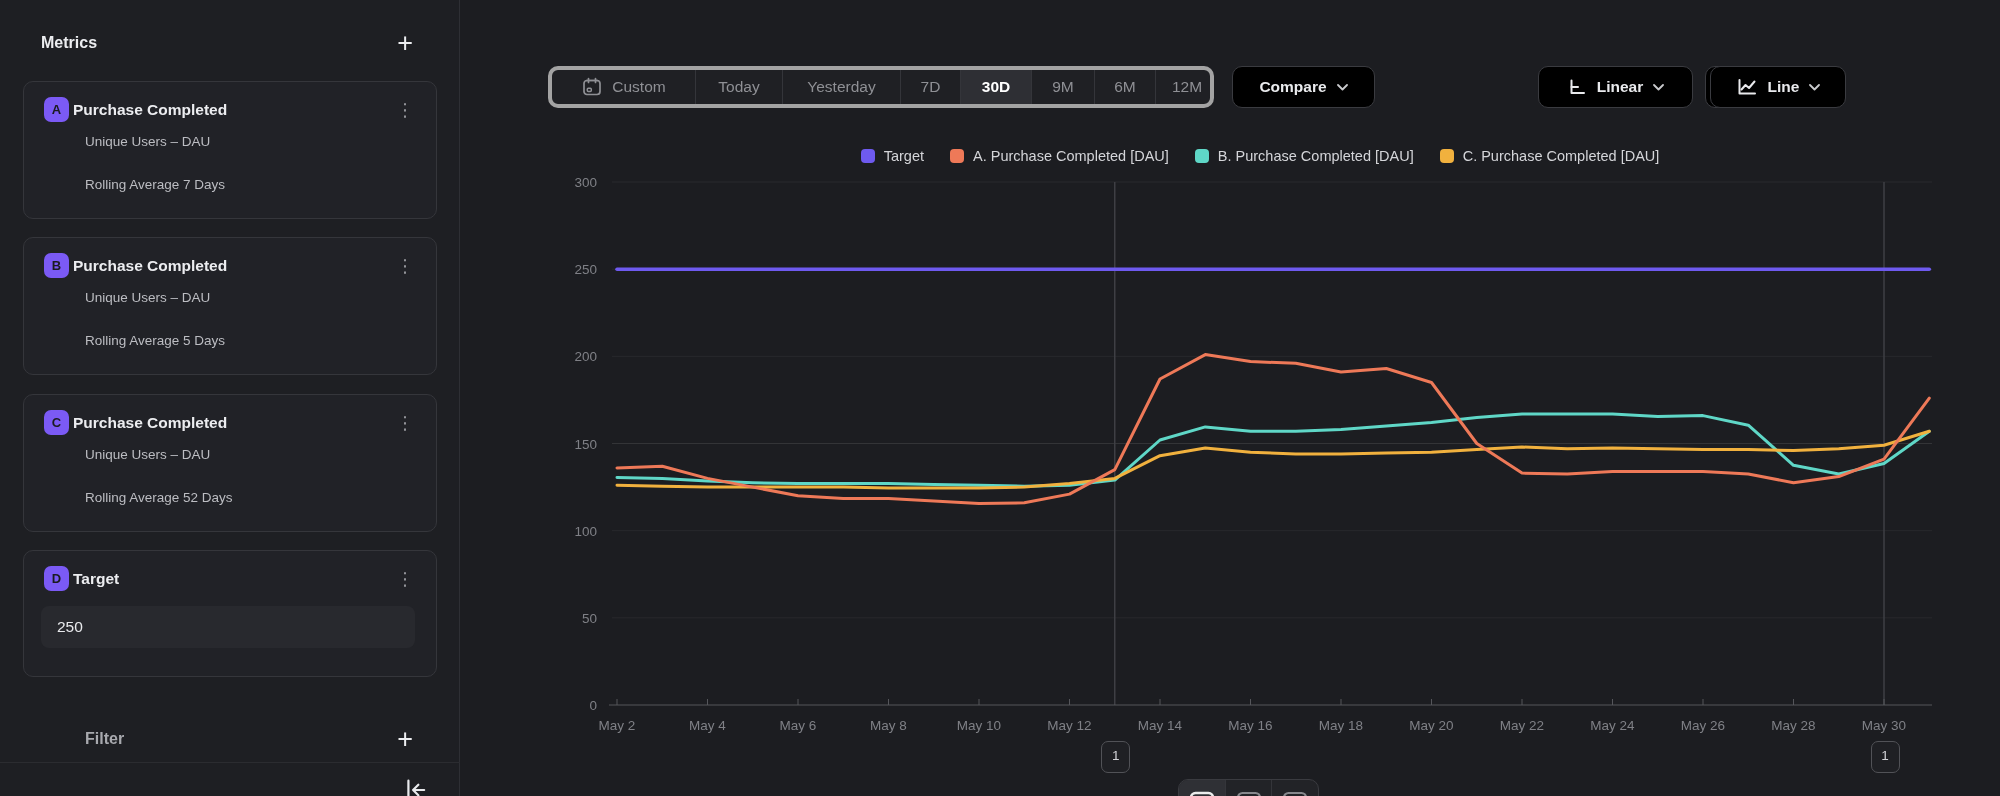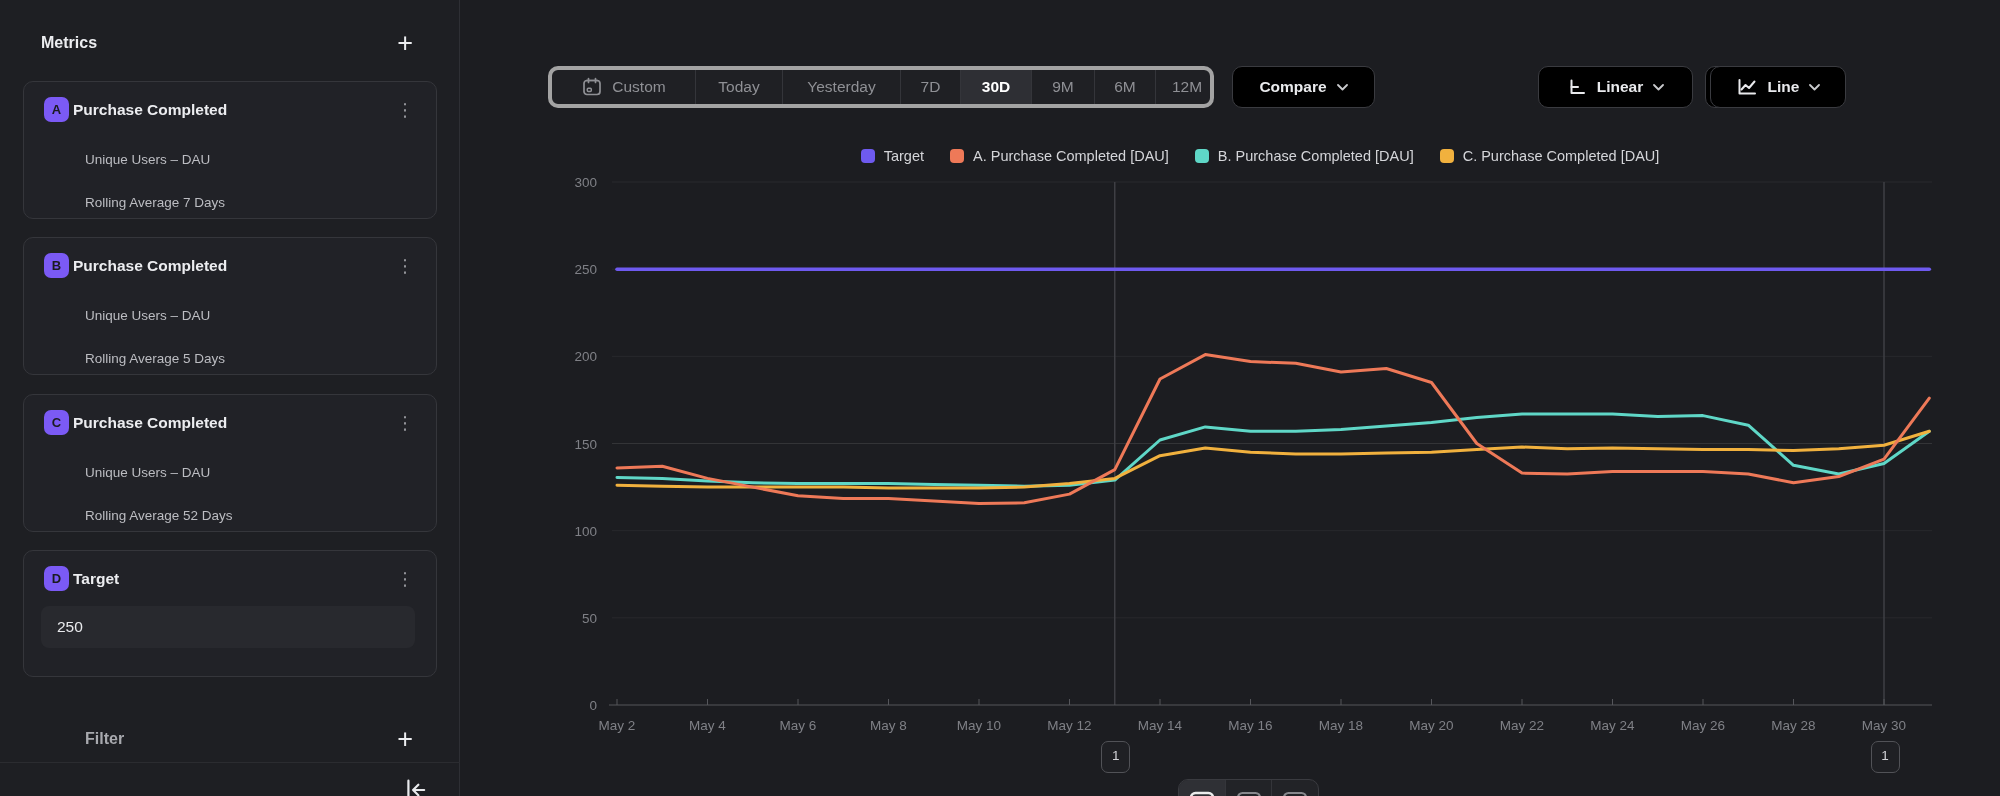--- a/index.html
+++ b/index.html
@@ -15,21 +15,21 @@
   .plus-btn{background:none;border:none;color:#ecedf0;font-size:27px;font-weight:300;line-height:24px;
             padding:0;cursor:pointer;font-family:inherit;}
   .metric-card{position:absolute;left:23px;width:414px;background:#212227;border:1px solid #35363b;
                border-radius:10px;box-sizing:border-box;padding:15px 20px;}
   .card-row{display:flex;align-items:center;}
   .m-badge{width:25px;height:25px;border-radius:7px;color:#1a1b1f;font-weight:700;font-size:13px;
            display:flex;align-items:center;justify-content:center;flex:0 0 25px;}
   .card-title{margin-left:4px;font-size:15.5px;font-weight:700;color:#ecedf0;}
   .kebab{margin-left:auto;color:#9b9ca1;font-size:18px;line-height:18px;background:none;border:none;
          cursor:pointer;padding:0 2px;font-family:inherit;}
-  .card-sub{margin-top:30px;padding-left:41px;font-size:13.5px;color:#bcbdc2;}
+  .card-sub{margin-top:12px;padding-left:41px;font-size:13.5px;color:#bcbdc2;}
   .card-sub.second{margin-top:28px;}
   .target-input{display:block;margin:15px 0 0 -3px;width:374px;height:42px;background:#28292e;border:none;
                 border-radius:8px;color:#e8e9ec;font-size:15.5px;padding:0 16px;box-sizing:border-box;
                 font-family:inherit;outline:none;}
   .side-divider{position:absolute;left:0;top:762px;width:460px;height:1px;background:#2b2c30;}
   .collapse-btn{position:absolute;left:401px;top:776px;width:30px;height:30px;background:none;border:none;
                 padding:0;cursor:pointer;}
   
   .seg-control{position:absolute;left:548px;top:66px;width:666px;height:42px;display:flex;
                border:4px solid #a3a3a3;border-radius:10px;box-sizing:border-box;overflow:hidden;

